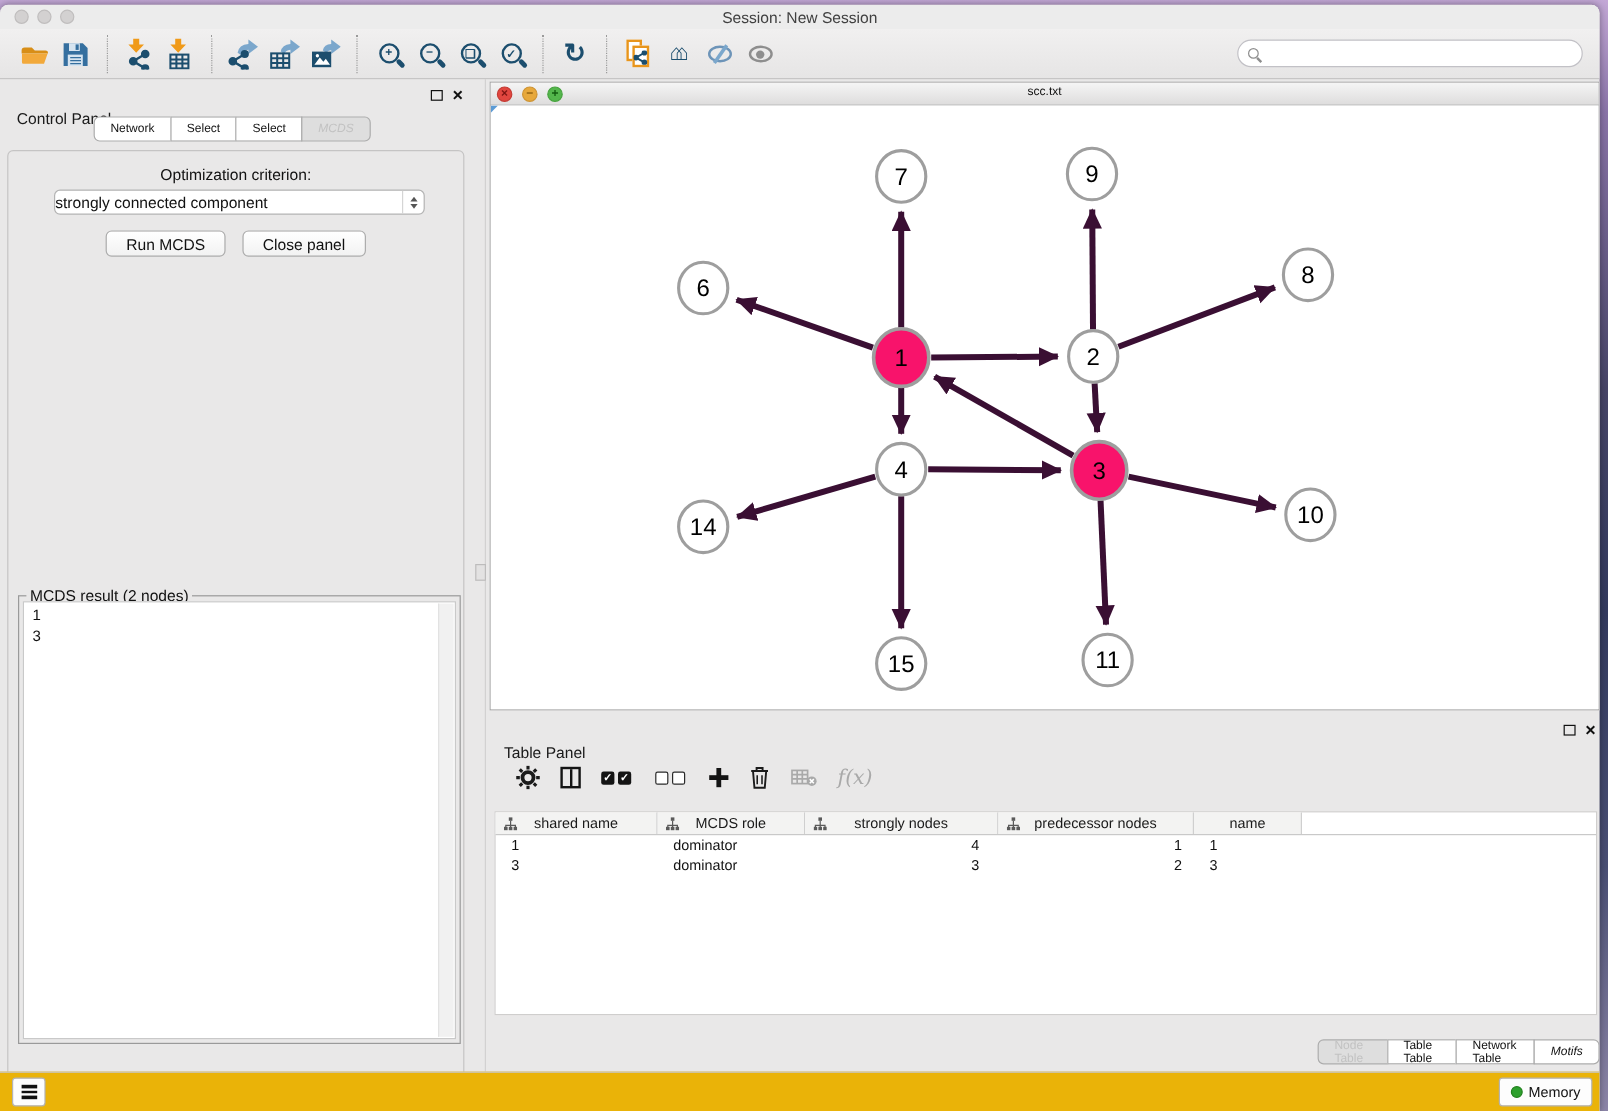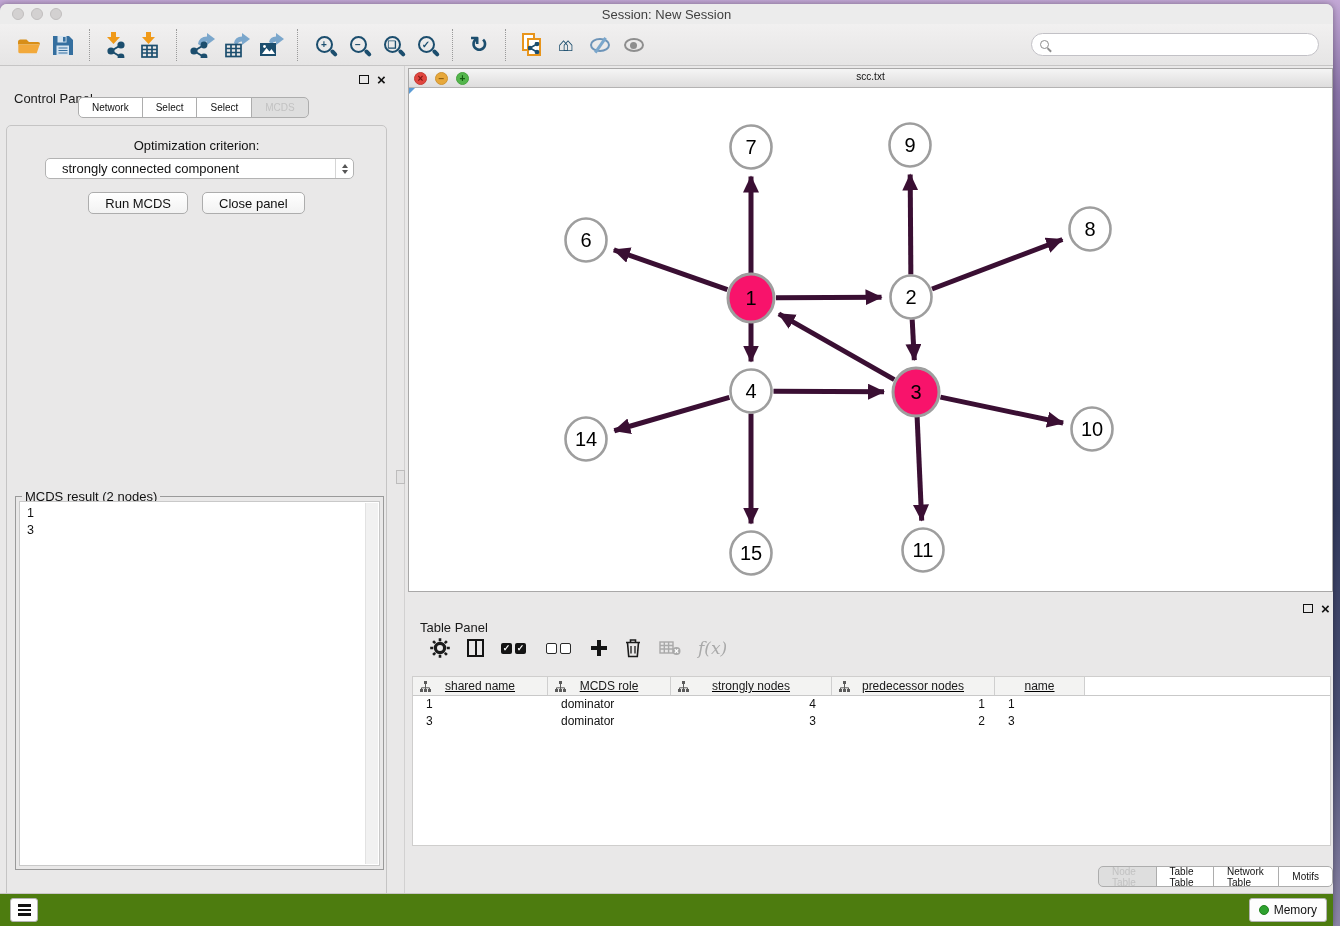--- a/index.html
+++ b/index.html
@@ -47,28 +47,28 @@
   .close-ico { font-size:15px; font-weight:bold; color:#111; line-height:1; }
   
   .cp-head { position:absolute; left:14px; top:68px; }
   .cp-float { position:absolute; left:359px; top:71px; }
   .cp-close { position:absolute; left:377px; top:68px; }
   .seg-row { position:absolute; display:flex; }
   .cp-tabs { left:78px; top:93px; }
   .seg { height:21px; padding:0 13px; display:flex; align-items:center; justify-content:center;
     background:#fff; border:1px solid #adadad; margin-left:-1px; font-size:10px; color:#111; cursor:default; }
   .seg:first-child { border-radius:5px 0 0 5px; margin-left:0; }
-  .seg:last-child { border-radius:0 5px 5px 0; }
+  .seg:last-child { border-radius:0 5px 5px 0;font-style:italic; }
   .seg.active { background:#dedede; color:#c2c2c2; }
   .cp-content { position:absolute; left:6px; top:121px; width:381px; height:920px;
     background:#e9e8e8; border:1px solid #c5c4c4; border-radius:5px; }
   .opt-label { position:absolute; left:0; right:0; top:12px; text-align:center; font-size:13px; color:#111; }
   .dropdown { position:absolute; left:38px; right:32px; top:32px; height:21px; background:#fff;
     border:1px solid #b3b3b3; border-radius:5px; display:flex; align-items:center; font-size:13px; color:#111; }
-  .dropdown .dd-text { padding-left:16px; flex:1; }
+  .dropdown .dd-text { padding-left:0; flex:1; }
   .dd-stepper { width:18px; height:100%; border-left:1px solid #d5d5d5; display:flex; flex-direction:column; align-items:center; justify-content:center; gap:2px; }
   .arr-up { width:0; height:0; border-left:3.5px solid transparent; border-right:3.5px solid transparent; border-bottom:4.5px solid #555; }
   .arr-dn { width:0; height:0; border-left:3.5px solid transparent; border-right:3.5px solid transparent; border-top:4.5px solid #555; }
   .btn-row { position:absolute; left:0; right:0; top:66px; display:flex; justify-content:center; gap:14px; }
   .mac-btn { height:22px; padding:0 16px; background:linear-gradient(#ffffff,#f2f2f2);
     border:1px solid #adadad; border-radius:5px; font-size:13px; color:#111;
     display:flex; align-items:center; font-family:"Liberation Sans",sans-serif; }
   .result-group { position:absolute; left:8px; top:370px; width:369px; height:374px; border:1px solid #9a9a9a; }
   .result-title { position:absolute; left:6px; top:-8px; background:#e9e8e8; padding:0 3px; font-size:13px; color:#111; }
   .result-area { position:absolute; left:3px; right:3px; top:4px; bottom:3px; background:#fff; border:1px solid #c9c9c9; overflow:hidden; }
@@ -101,32 +101,32 @@
   .cols-ico { width:17px; height:18px; border:2px solid #141414; position:relative; }
   .cols-ico::after { content:""; position:absolute; left:50%; top:0; width:2px; height:100%; background:#141414; transform:translateX(-1px); }
   .chk { width:11px; height:11px; background:#141414; border-radius:2px; color:#fff; font-size:9px; font-weight:bold;
     display:inline-flex; align-items:center; justify-content:center; margin-right:3px; }
   .unchk { width:11px; height:11px; border:1.6px solid #2a2a2a; border-radius:2px; display:inline-block; margin-right:3px; background:#fff; }
   .plus-ico { position:relative; width:16px; height:16px; }
   .plus-ico::before { content:""; position:absolute; left:0; top:6px; width:16px; height:4px; background:#141414; }
   .plus-ico::after { content:""; position:absolute; left:6px; top:0; width:4px; height:16px; background:#141414; }
   .fx-label { font-family:"DejaVu Serif", serif; font-style:italic; font-size:17px; color:#a9a9a9; }
   .tbl { position:absolute; left:4px; top:81px; width:919px; height:170px; background:#fff; border:1px solid #cfcecd; }
-  .tbl-header { display:flex; height:19px; border-bottom:1px solid #c9c9c9;text-decoration:underline; }
+  .tbl-header { display:flex; height:19px; border-bottom:1px solid #c9c9c9; }
   .th { position:relative; height:100%; background:#f3f3f2; border-right:1px solid #cfcfcf;
     display:flex; align-items:center; justify-content:center; font-size:12px; color:#1a1a1a; }
   .th .tree-wrap { position:absolute; left:7px; top:4px; }
   .tr { display:flex; height:16.5px; align-items:center; font-size:12px; color:#111; }
   .td { height:100%; display:flex; align-items:center; }
   .td.al { justify-content:flex-start; padding-left:13px; }
   .td.ar { justify-content:flex-end; }
   .bottom-tabs { left:690px; top:271px; }
   
   .statusbar { position:absolute; left:0; top:889px; width:100%; height:33px;
-    background:#4d7c0f; border-top:1px solid #c9c7c6; }
+    background:#eab308; border-top:1px solid #c9c7c6; }
   .list-btn { position:absolute; left:10px; top:4px; width:28px; height:24px; background:#fdfdfd;
     border:1px solid #b3b3b3; border-radius:3px; display:flex; align-items:center; justify-content:center; }
   .hamb { position:relative; width:13px; height:2.5px; background:#111; margin-top:-9px; }
   .hamb::before { content:""; position:absolute; left:0; top:4.5px; width:13px; height:2.5px; background:#111; }
   .hamb::after { content:""; position:absolute; left:0; top:9px; width:13px; height:2.5px; background:#111; }
   .mem-btn { position:absolute; right:6px; top:4px; height:24px; padding:0 9px; background:#fdfdfd;
     border:1px solid #b3b3b3; border-radius:3px; display:flex; align-items:center; gap:5px; font-size:12px; color:#111; }
   .mem-dot { width:10px; height:10px; border-radius:50%; background:#2ea12e; border:1px solid #23821f; }
 </style>
 </head>

